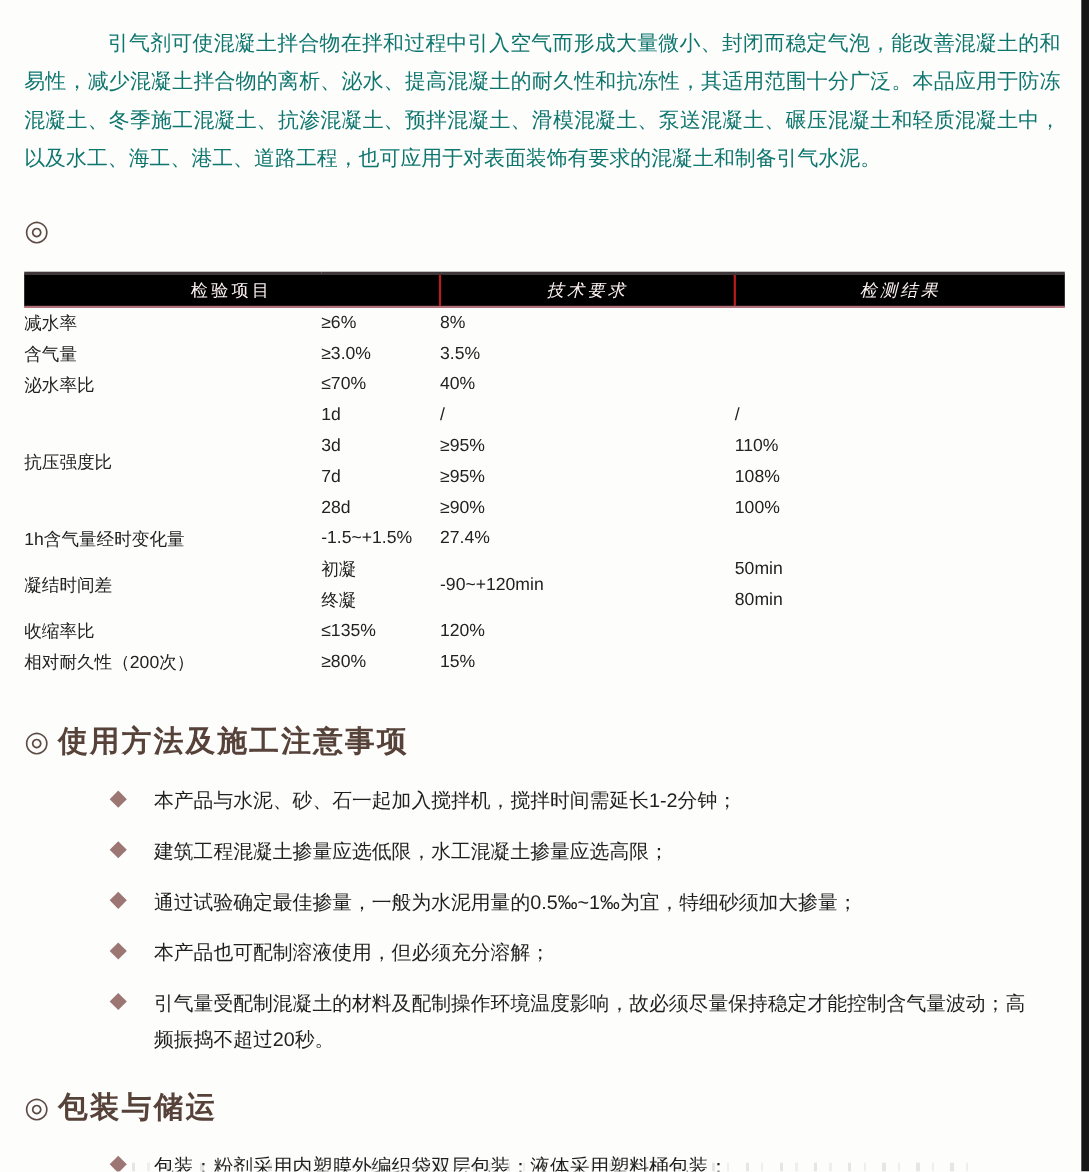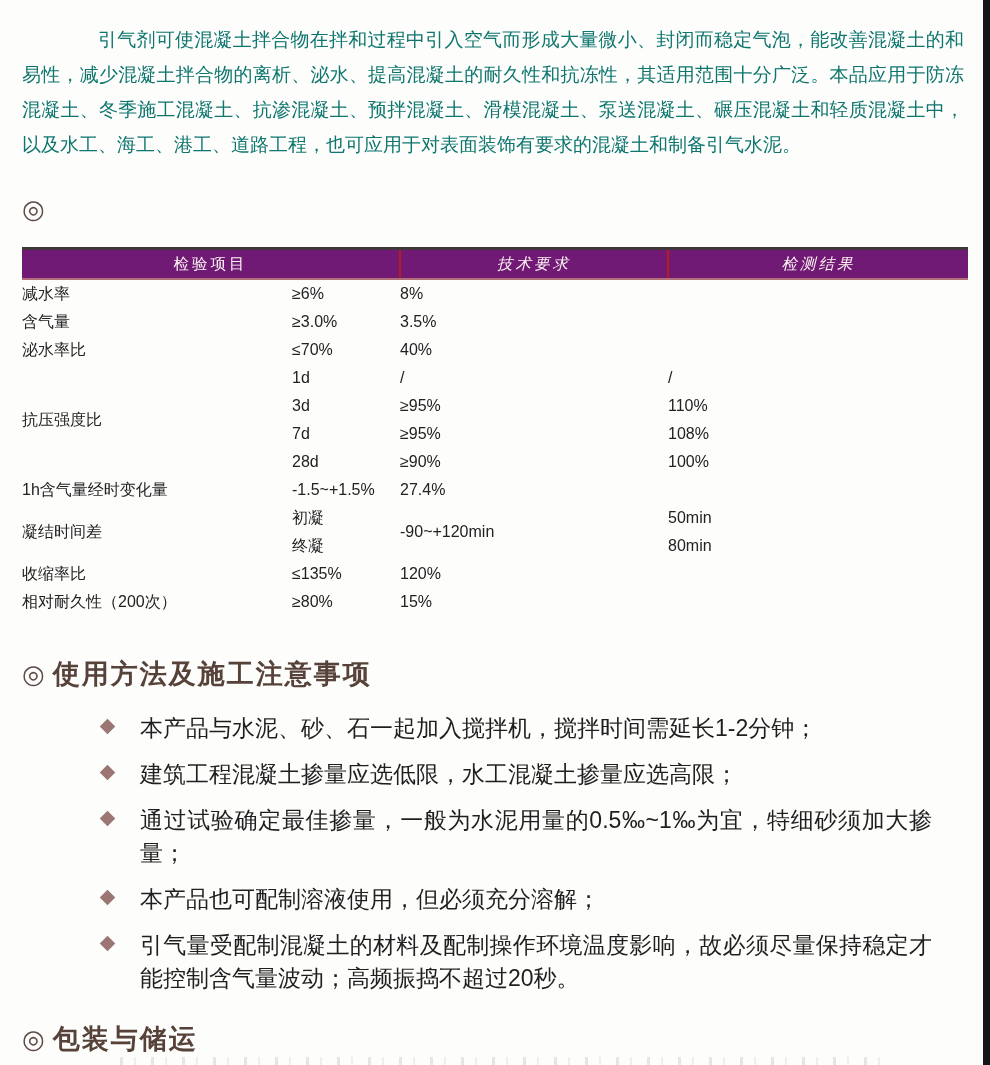--- a/index.html
+++ b/index.html
@@ -50,21 +50,21 @@
   
   table.props{
     border-collapse:collapse;
     table-layout:fixed;
     width:946px;
     margin-top:22px;
     font-size:16px;
     color:#222;
   }
   table.props th{
-    background:#701a75;
+    background:#000000;
     color:#fdf3f3;
     font-weight:normal;
     font-size:15.5px;
     height:26px;
     border-top:3px solid #3f3739;
     border-bottom:2px solid #b2707b;
     letter-spacing:3px;
   }
   table.props th + th{border-left:2px solid #b91c1c;font-style:italic;}
   table.props td{
@@ -79,21 +79,21 @@
   
   ul.bullets{
     list-style:none;
     margin:20px 0 0 0;
     padding:0 28px 0 62px;
     width:848px;
   }
   ul.bullets li{
     position:relative;
     padding-left:56px;
-    font-size:23px;
+    font-size:18px;
     line-height:33px;
     margin-bottom:13px;
     color:#1f1f1f;
     text-align:justify;
   }
   .diamond{
     position:absolute;left:18px;top:9px;
     width:11px;height:11px;
     background:#9b7672;
     transform:rotate(45deg);

